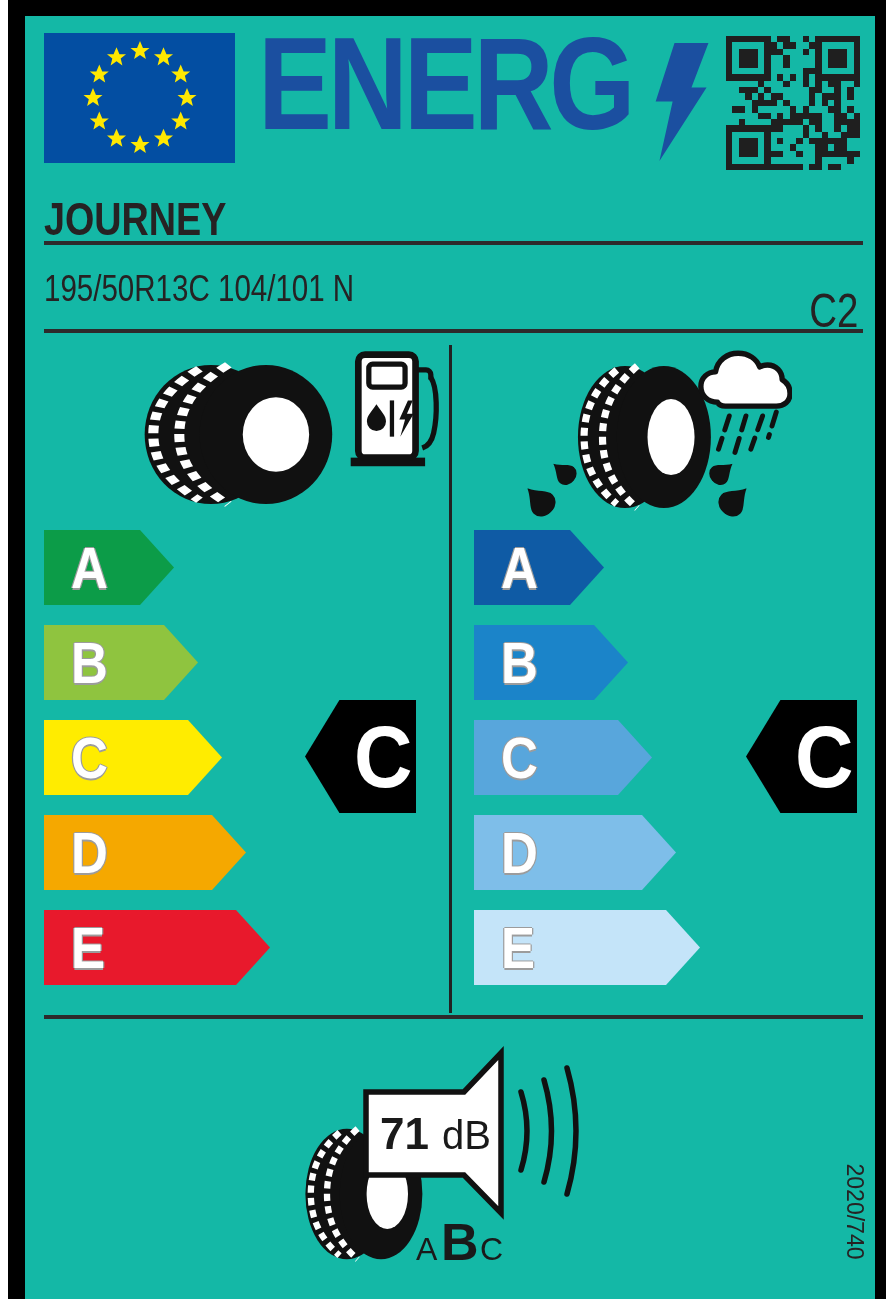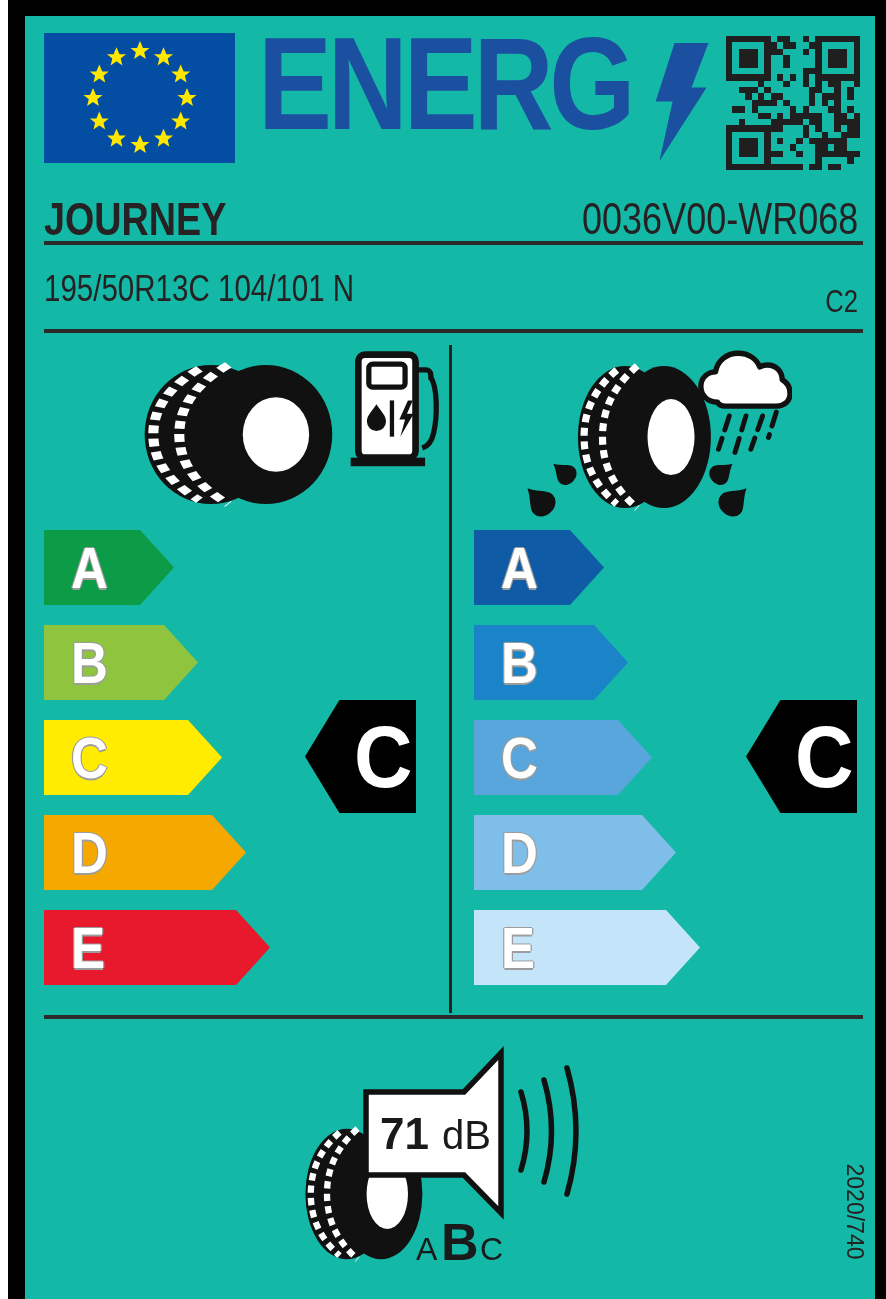--- a/index.html
+++ b/index.html
@@ -23,21 +23,21 @@
     letter-spacing:-5px;line-height:1;transform:scaleX(0.84);transform-origin:left top;}
   #energ-bolt{position:absolute;left:642px;top:42px;}
   #qr-code{position:absolute;left:718px;top:36px;}
 
   
   .cond{display:inline-block;transform:scaleX(0.82);transform-origin:left center;white-space:nowrap;}
   .cond-r{display:inline-block;transform:scaleX(0.80);transform-origin:right center;white-space:nowrap;}
   #supplier-name{position:absolute;left:36px;top:192px;font-size:46px;font-weight:bold;}
   #type-id{position:absolute;right:36px;top:193px;font-size:45px;}
   #size-text{position:absolute;left:36px;top:268px;font-size:36px;}
-  #class-text{position:absolute;right:36px;top:283px;font-size:32px;}
+  #class-text{position:absolute;right:36px;top:283px;font-size:48px;}
 
   
   .icon-abs{position:absolute;}
 
   
   .scale{position:absolute;top:530px;display:flex;flex-direction:column;}
   #fuel-scale{left:36px;}
   #wet-scale{left:466px;}
   .scale-arrow{height:75px;margin-bottom:20px;display:flex;align-items:center;
     clip-path:polygon(0 0,calc(100% - 34px) 0,100% 50%,calc(100% - 34px) 100%,0 100%);
@@ -329,21 +329,20 @@
       <rect x="57.43" y="127.62" width="6.38" height="6.38" fill="#1f1f1f"></rect>
       <rect x="63.81" y="127.62" width="6.38" height="6.38" fill="#1f1f1f"></rect>
       <rect x="70.19" y="127.62" width="6.38" height="6.38" fill="#1f1f1f"></rect>
       <rect x="82.95" y="127.62" width="6.38" height="6.38" fill="#1f1f1f"></rect>
       <rect x="89.33" y="127.62" width="6.38" height="6.38" fill="#1f1f1f"></rect>
       <rect x="102.10" y="127.62" width="6.38" height="6.38" fill="#1f1f1f"></rect>
       <rect x="108.48" y="127.62" width="6.38" height="6.38" fill="#1f1f1f"></rect>
     </svg>
 
   <div id="supplier-name"><span class="cond">JOURNEY</span></div>
-  <div id="type-id"><span class="cond-r">0036V00-WR068</span></div>
   <div id="hline-supplier" class="hline"></div>
 
   <div id="size-text"><span class="cond">195/50R13C 104/101 N</span></div>
   <div id="class-text"><span class="cond-r">C2</span></div>
   <div id="hline-size" class="hline"></div>
 
   <svg class="icon-abs" style="left:128px;top:361px" width="202" height="147" viewBox="0 0 140 150" preserveAspectRatio="none">
     <use href="#tyre-symbol" width="140" height="150"></use>
   </svg>
   <svg class="icon-abs" style="left:342px;top:347px" width="92" height="124" viewBox="0 0 95 130">

